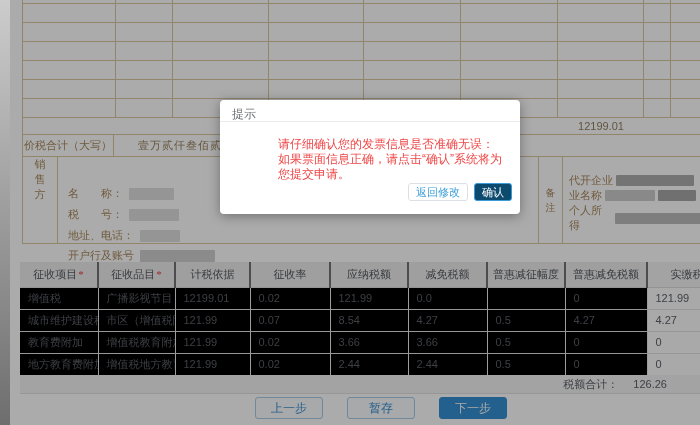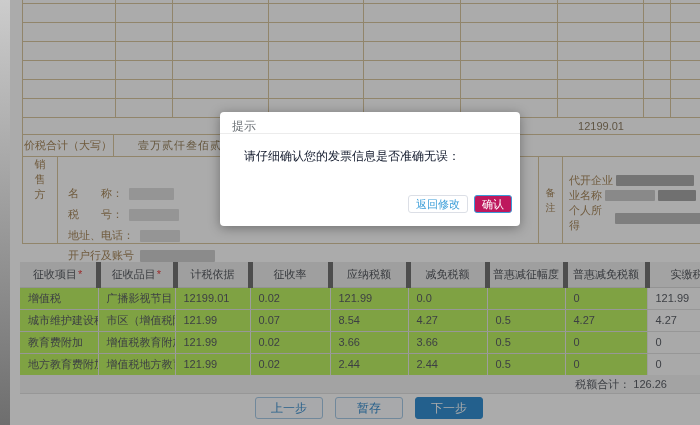--- a/index.html
+++ b/index.html
@@ -48,54 +48,54 @@
   .remark-content { position:relative; flex:1; font-size:11px; }
   .rm-line { position:absolute; left:6px; display:flex; align-items:center; }
   .rm-line .redact { height:11px; margin-left:3px; border-radius:1px; }
 
   
   .tax-title { position:absolute; left:12px; top:261px; font-size:12px;
                font-weight:bold; color:#2f3237; }
   .tax-table { position:absolute; left:10px; top:262px; width:718px;
                border-collapse:collapse; table-layout:fixed; font-size:11px; color:#5b5f66; }
   .tax-table th { height:25px; font-weight:normal; color:#55595f; background:#ededed;
-                  border-bottom:1px solid #dcdcdc; border-right:5px solid #737373;
-                  text-align:center; overflow:hidden; white-space:nowrap; }
-  .tax-table td { height:22px; background:#bef264; border-bottom:1px solid #e2e2e2;
+                  border-bottom:1px solid #dcdcdc; border-right:2px solid #737373;
+                  text-align:center; overflow:hidden; white-space:nowrap;font-family:Liberation Serif, serif; }
+  .tax-table td { height:22px; background:#000000; border-bottom:1px solid #e2e2e2;
                   border-right:1px solid #ebebeb; padding-left:8px; overflow:hidden;
                   white-space:nowrap; }
   .tax-table .fixcol { background:#fcfcfc; box-shadow:-3px 0 4px rgba(0,0,0,0.06); }
   .tax-table th.fixcol { background:#f3f3f3; }
   .req { color:#e64545; margin-left:1px; }
   .tax-footer { position:absolute; left:10px; top:375px; width:680px; height:19px;
                 background:#f3f3f3; border-bottom:1px solid #e2e2e2; display:flex;
                 align-items:center; justify-content:flex-end; padding-right:33px;
-                font-size:11px; color:#5b5f66; gap:3px; }
+                font-size:11px; color:#5b5f66; gap:15px; }
 
   
-  .actions { position:absolute; left:245px; top:397px; display:flex; gap:12px; }
+  .actions { position:absolute; left:245px; top:397px; display:flex; gap:24px; }
   .btn { width:68px; height:22px; font-size:12px; border-radius:3px; display:flex;
          align-items:center; justify-content:center; cursor:pointer; }
   .btn-plain { background:#fbfdff; border:1px solid #a8cbe8; color:#3b8fd0; }
   .btn-primary { background:#3590d2; border:1px solid #3590d2; color:#ffffff; }
 
   
   .overlay { position:absolute; left:10px; top:0; width:690px; height:425px;
              background:rgba(0,0,0,0.33); z-index:10; }
-  .dialog { position:absolute; left:220px; top:112px; width:300px; height:114px;
+  .dialog { position:absolute; left:220px; top:100px; width:300px; height:114px;
             background:#ffffff; border-radius:4px; z-index:20;
             box-shadow:0 2px 12px rgba(0,0,0,0.35); }
   .dialog-header { height:22px; padding:6px 12px 0; font-size:12px; color:#6b7075;
                    border-bottom:1px solid #ececec; }
-  .dialog-body { padding:15px 14px 0 24px; font-size:12px; color:#0f172a; line-height:15px; }
+  .dialog-body { padding:15px 14px 0 24px; font-size:12px; color:#ef4444; line-height:15px;margin-left:34px; }
   .dialog-footer { position:absolute; right:8px; bottom:13px; display:flex; gap:6px; }
   .dbtn { height:18px; font-size:11px; border-radius:3px; display:flex;
           align-items:center; justify-content:center; cursor:pointer; padding:0 7px; }
   .dbtn-cancel { background:#ffffff; border:1px solid #dcdfe6; color:#3d9fd9; }
-  .dbtn-confirm { background:#be185d; border:1px solid #3b9bd8; color:#ffffff; }
+  .dbtn-confirm { background:#0c4a6e; border:1px solid #3b9bd8; color:#ffffff; }
 </style>
 </head>
 <body>
 
 <div class="page">
   <div class="content">
 
     <div class="inv-box">
       <div id="inv-grid">
           <div class="inv-row">
@@ -315,19 +315,20 @@
       <div class="btn btn-primary">下一步</div>
     </div>
   </div>
 
   <div class="overlay"></div>
 
   <div class="dialog">
     <div class="dialog-header">提示</div>
     <div class="dialog-body">
       <div>请仔细确认您的发票信息是否准确无误：</div>
+      <div>如果票面信息正确，请点击“确认”系统将为您提交申请。</div>
     </div>
     <div class="dialog-footer">
       <div class="dbtn dbtn-cancel">返回修改</div>
       <div class="dbtn dbtn-confirm">确认</div>
     </div>
   </div>
 </div>
 
 </body></html>

